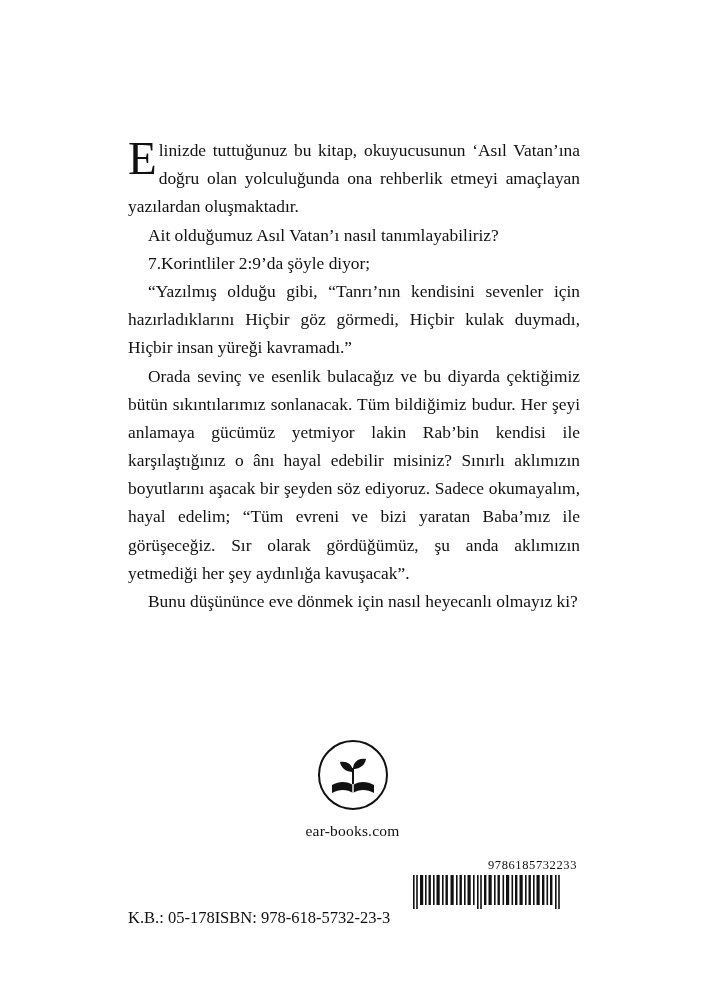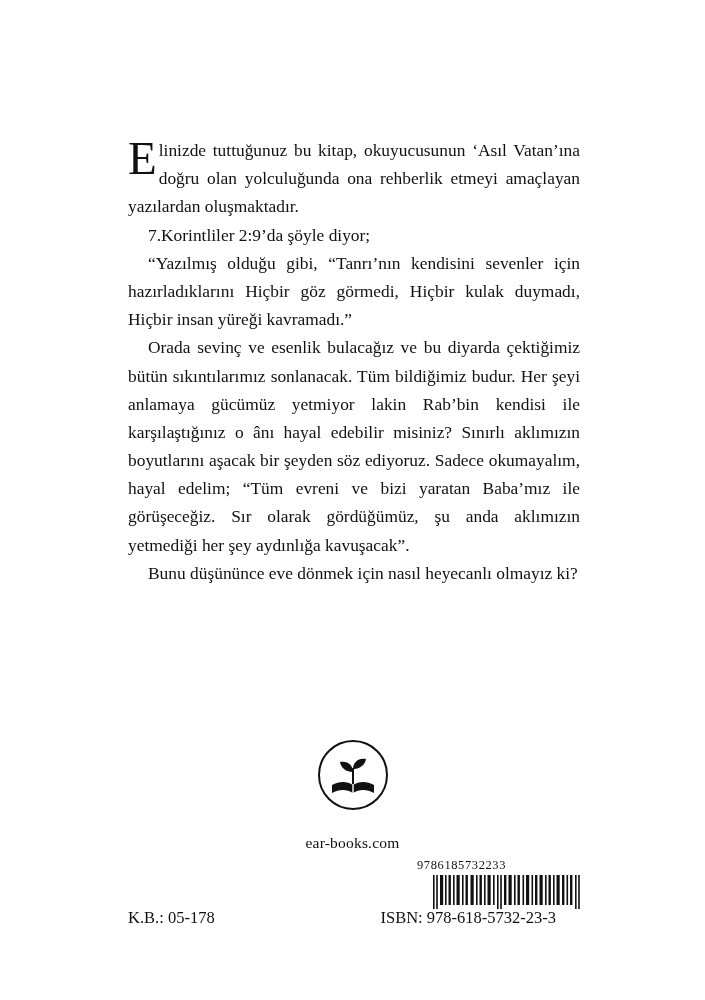--- a/index.html
+++ b/index.html
@@ -59,51 +59,51 @@
     top: 738px;
     width: 705px;
     text-align: center;
   }
   .logo-mark {
     display: inline-block;
     width: 74px;
     height: 74px;
   }
   .logo-text {
-    margin-top: 18px;
+    margin-top: 6px;
     font-size: 15.5px;
     letter-spacing: 0.2px;
     font-family: "Liberation Serif", serif;
   }
   .barcode-area {
     position: absolute;
-    right: 108px;
+    right: 128px;
     top: 858px;
     width: 180px;
-    text-align: left;
+    text-align: right;
   }
   .barcode-number {
     font-size: 12.5px;
     letter-spacing: 0.6px;
     margin-bottom: 2px;
     font-family: "Liberation Serif", serif;
   }
   .barcode-bars {
     display: block;
     width: 152px;
     height: 34px;
     margin: 0 auto;
   }
   .footer {
     position: absolute;
     left: 128px;
     top: 908px;
     width: 452px;
     display: flex;
-    justify-content: space-between;
+    justify-content: flex-start;
     align-items: baseline;
     font-size: 16.5px;
     font-family: Liberation Serif, serif;
   }
   .footer .kb {
     white-space: nowrap;
   }
   .footer .isbn {
     white-space: nowrap;
     margin-right: 24px;
@@ -111,20 +111,21 @@
 </style>
 </head>
 <body>
 
 <div class="page">
 
   <div class="text-block">
 
     <p class="dropcap-para"><span class="dropcap">E</span><span>linizde tuttuğunuz bu kitap, okuyucusunun  ‘Asıl Vatan’ına doğru olan yolculuğunda ona rehberlik etmeyi amaçlayan yazılardan oluşmaktadır.</span></p>
 
+    <p class="indent">Ait olduğumuz Asıl Vatan’ı nasıl tanımlayabiliriz?</p>
 
     <p class="indent">7.Korintliler 2:9’da şöyle diyor;</p>
 
     <p class="italic">“Yazılmış olduğu gibi, “Tanrı’nın kendisini sevenler için hazırladıklarını Hiçbir göz görmedi, Hiçbir kulak duymadı, Hiçbir insan yüreği kavramadı.”</p>
 
     <p class="indent">Orada sevinç ve esenlik bulacağız ve bu diyarda çektiğimiz bütün sıkıntılarımız sonlanacak. Tüm bildiğimiz budur. Her şeyi anlamaya gücümüz yetmiyor lakin Rab’bin kendisi ile karşılaştığınız o ânı hayal edebilir misiniz? Sınırlı aklımızın boyutlarını aşacak bir şeyden söz ediyoruz. Sadece okumayalım, hayal edelim; “Tüm evreni ve bizi yaratan Baba’mız ile görüşeceğiz. Sır olarak gördüğümüz, şu anda aklımızın yetmediği her şey aydınlığa kavuşacak”.</p>
 
     <p class="indent">Bunu düşününce eve dönmek için nasıl heyecanlı olmayız ki?</p>
 
   </div>

